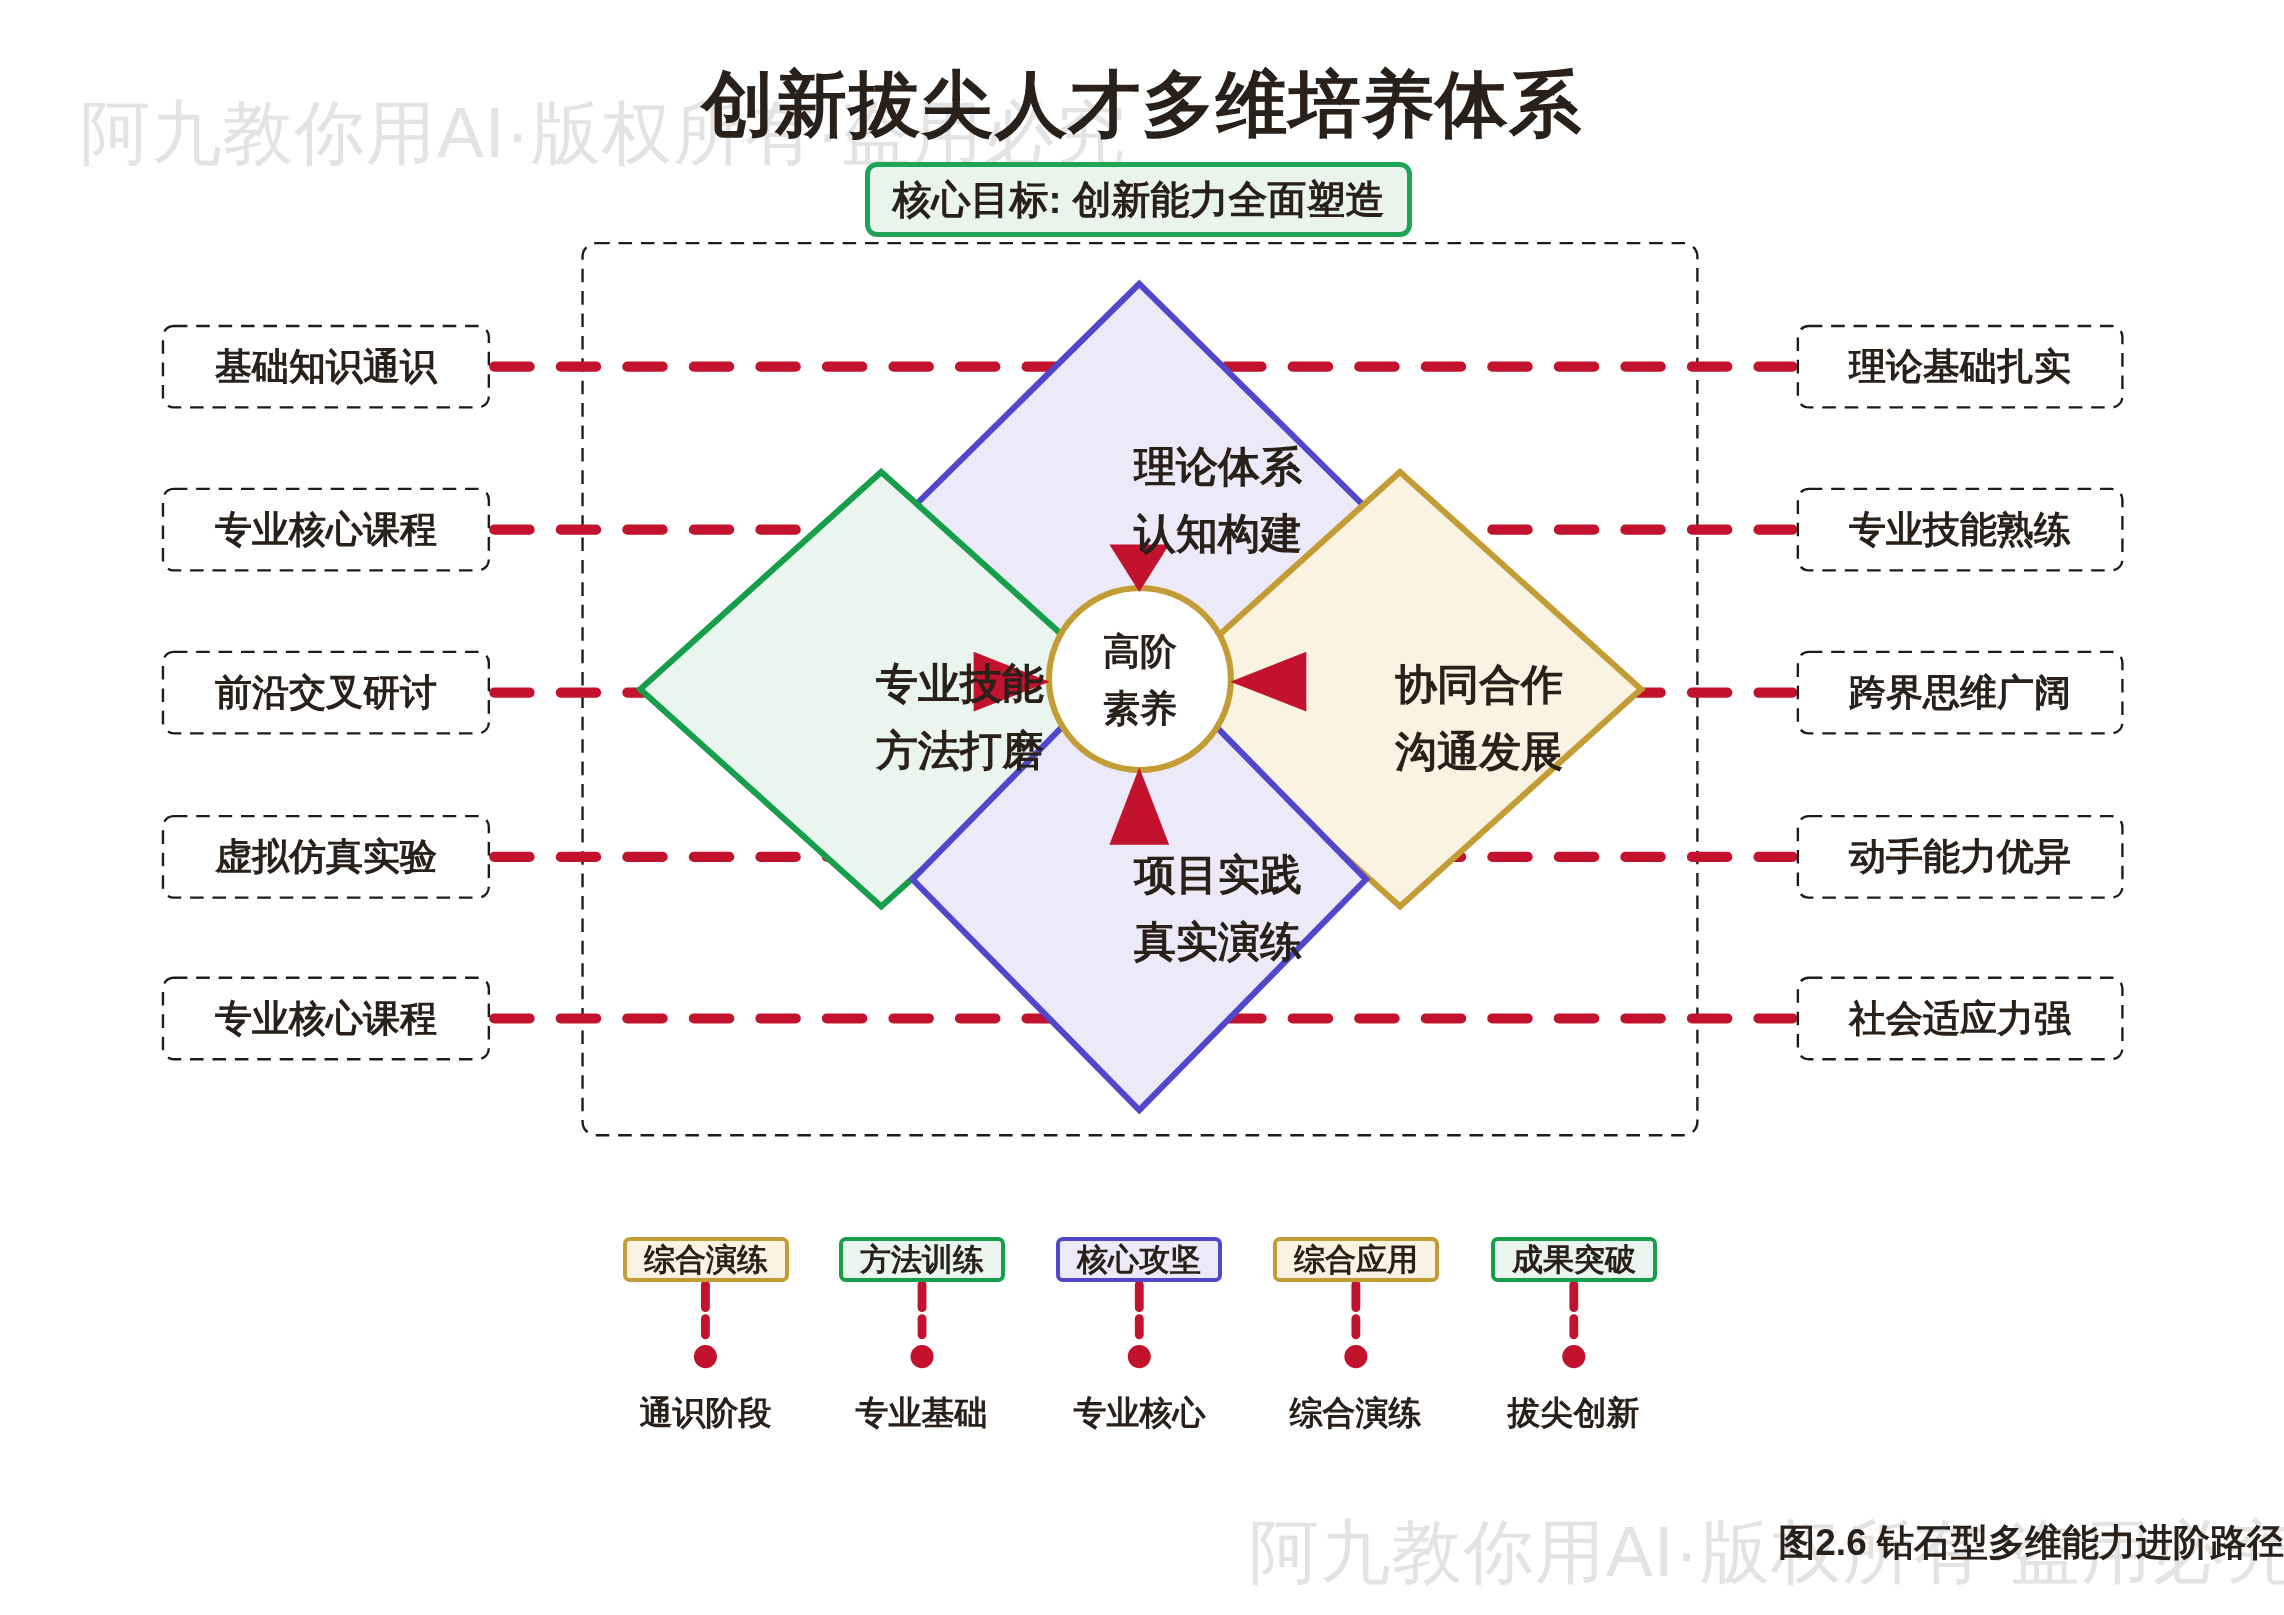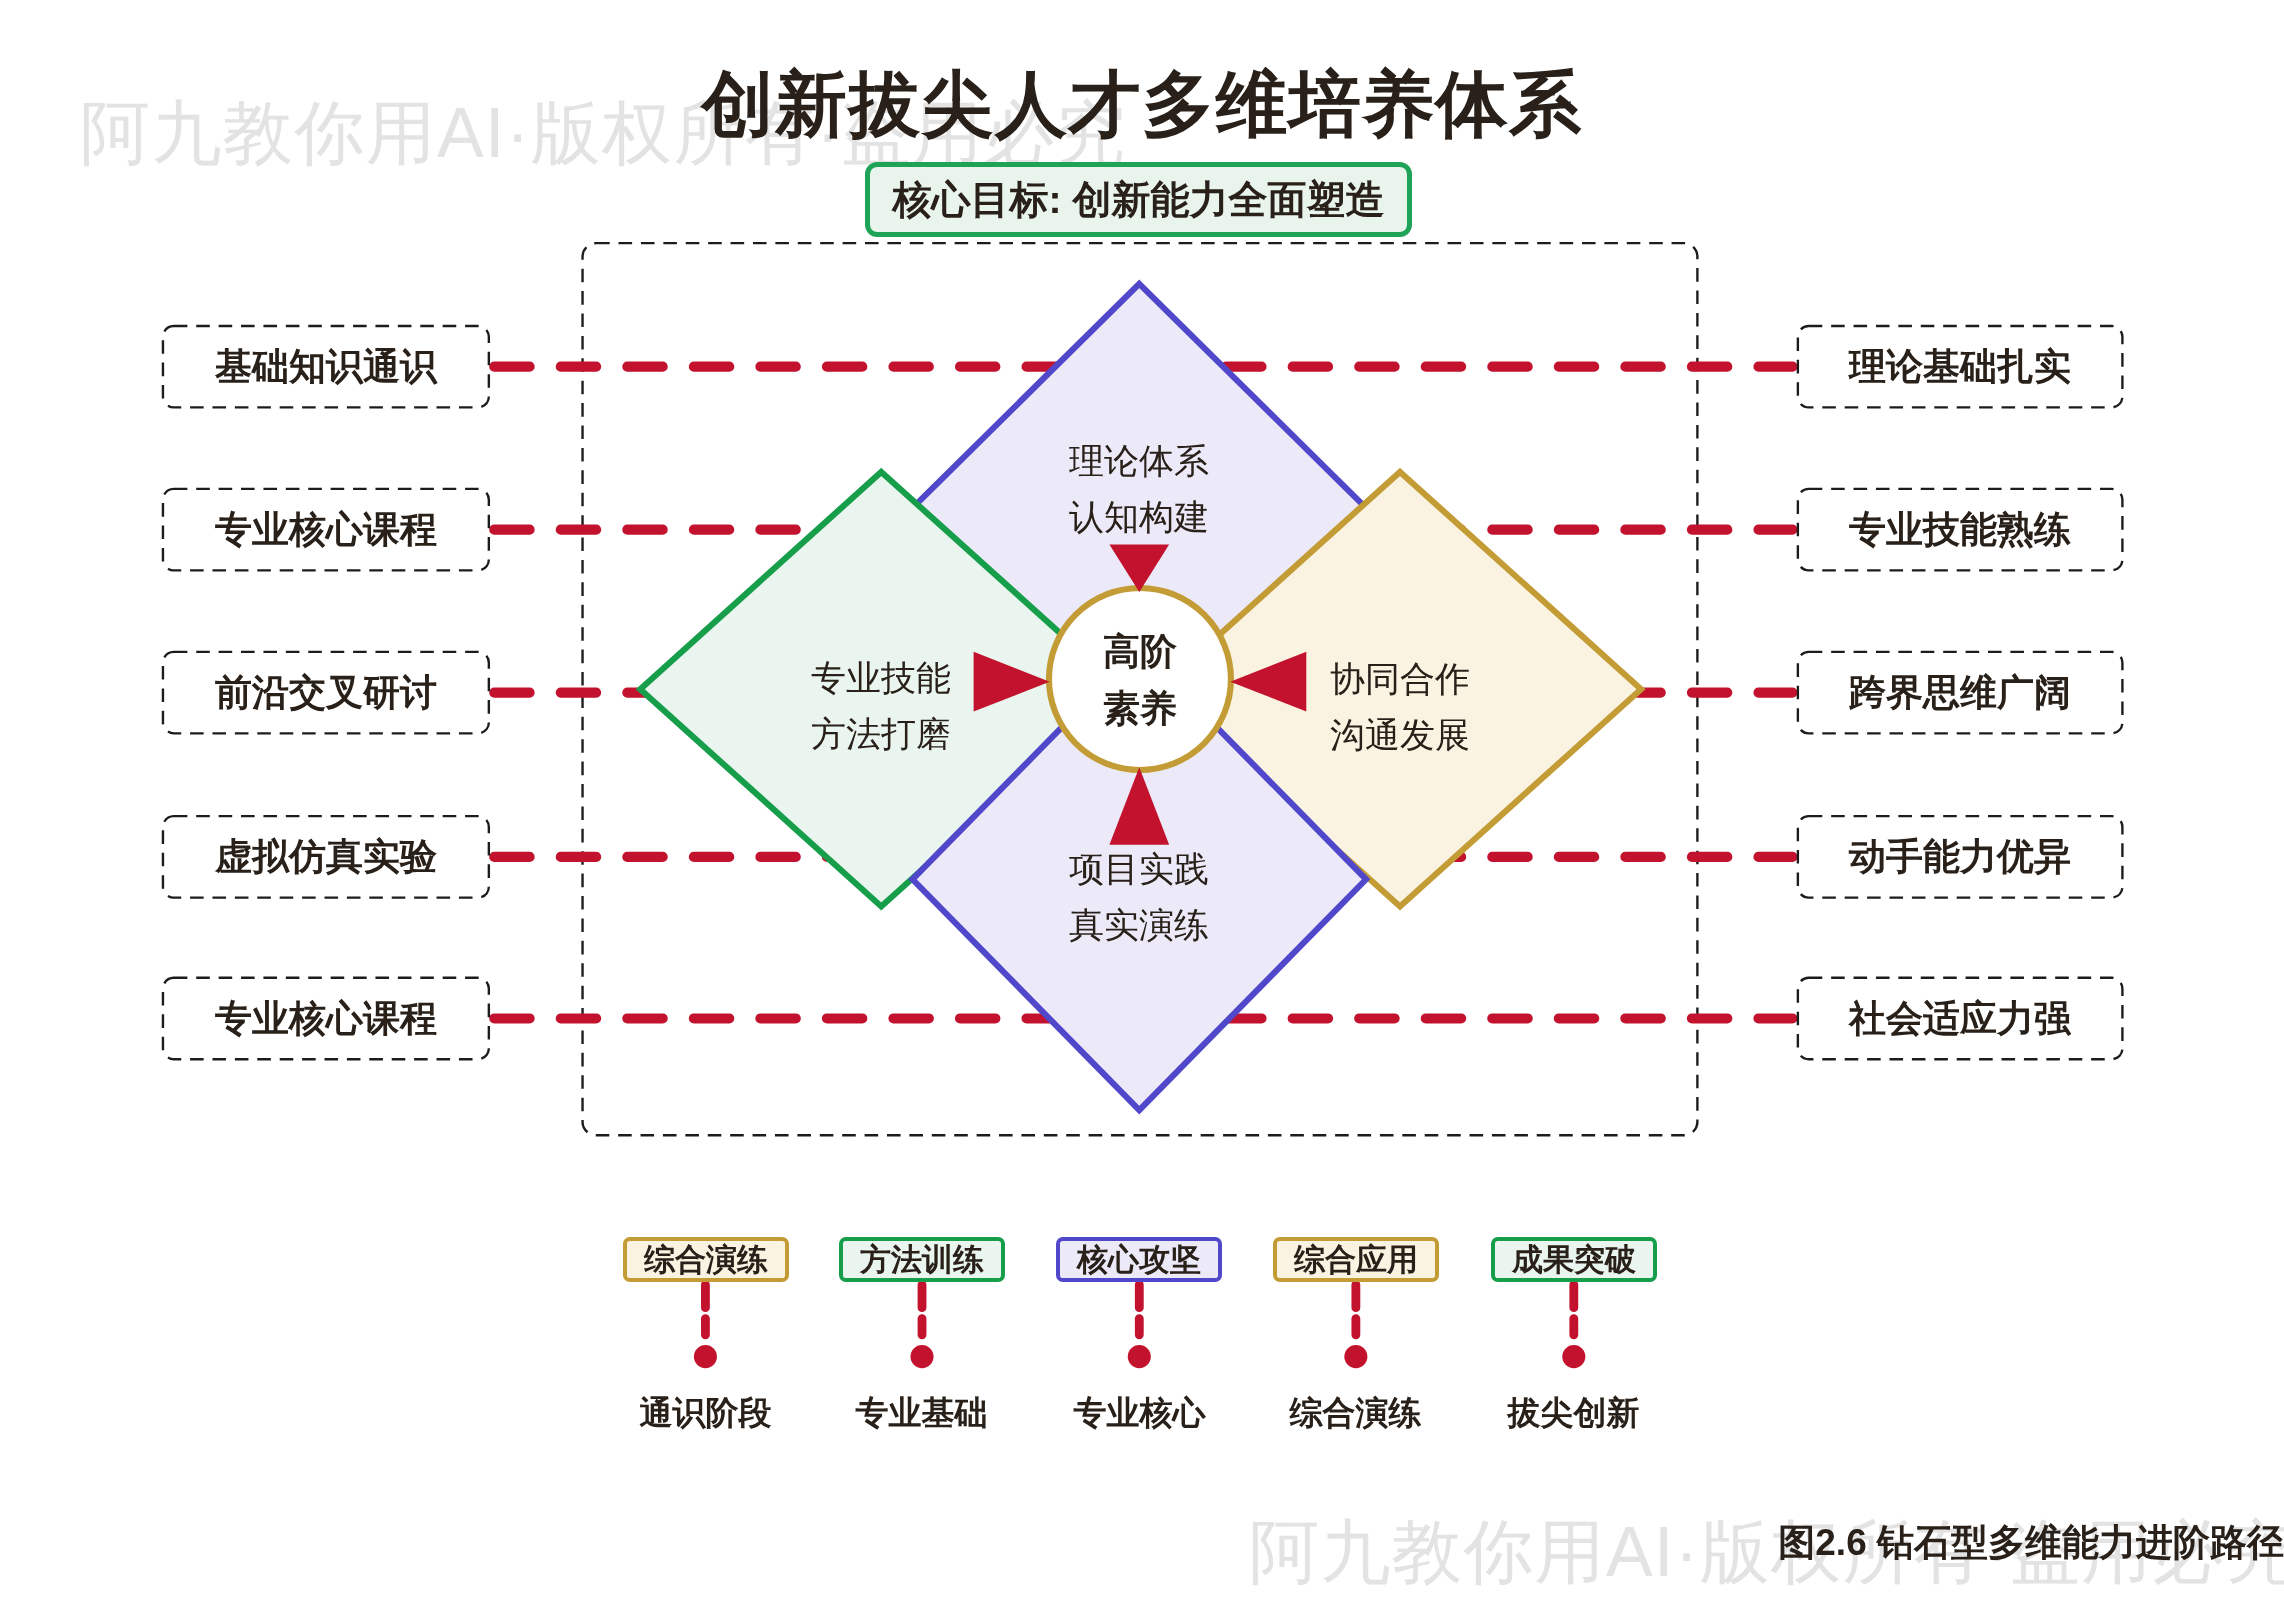--- a/index.html
+++ b/index.html
@@ -20,21 +20,21 @@
     border:5.4px solid var(--goal-border);border-radius:12.2px;background:var(--goal-fill);
     display:flex;align-items:center;justify-content:center;
     font-size:39px;font-weight:800;z-index:5;
   }
   svg.diagram{left:0;top:0;z-index:1;}
   .side-label{
     width:326px;height:81px;display:flex;align-items:center;justify-content:center;
     font-size:37px;font-weight:800;z-index:4;
   }
   .diamond-label{
-    width:326px;text-align:center;font-size:35px;font-weight:400;line-height:1.6;
+    width:326px;text-align:right;font-size:42px;font-weight:700;line-height:1.6;
     white-space:pre-line;z-index:4;
   }
   .center-label{
     left:1038px;top:623px;width:204px;text-align:center;font-size:37px;font-weight:800;
     line-height:1.55;white-space:pre-line;z-index:4;
   }
   .stage-box{
     width:166px;height:45px;box-sizing:border-box;border-radius:6.8px;
     display:flex;align-items:center;justify-content:center;
     font-size:31px;font-weight:800;z-index:4;top:1237px;

